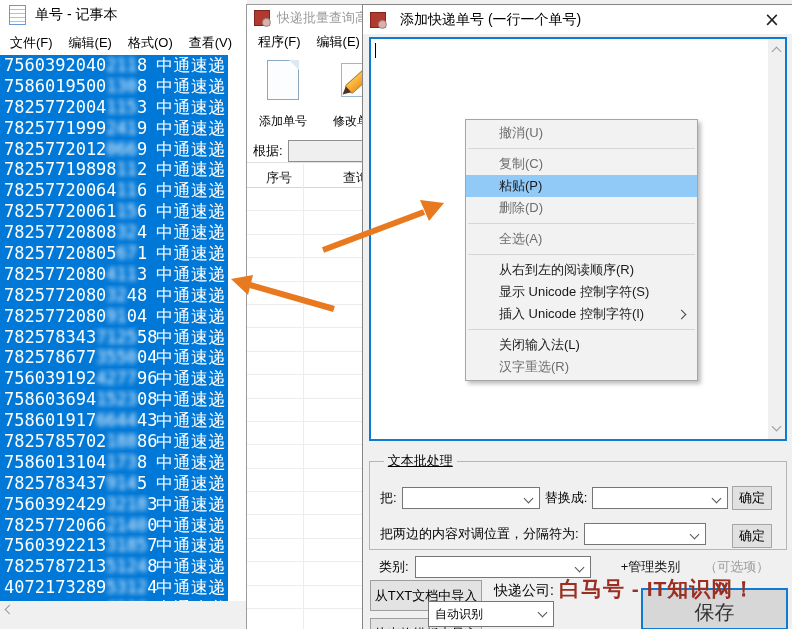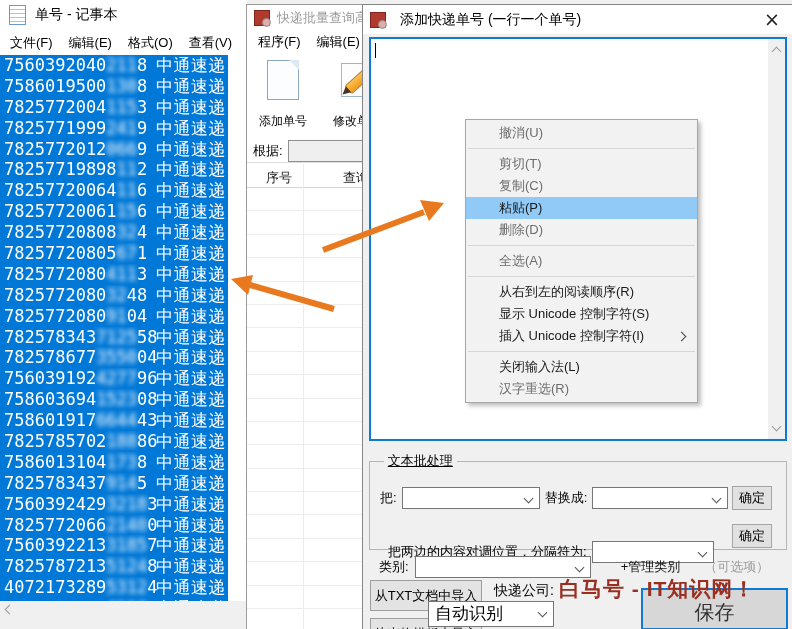--- a/index.html
+++ b/index.html
@@ -64,37 +64,37 @@
                 border:2px solid #0f7ad1;box-sizing:border-box;}
   .caret{position:absolute;left:4px;top:4px;width:1px;height:15px;background:#000;}
   .ta-scroll{position:absolute;right:0;top:0;bottom:0;width:17px;background:#f0f0f0;}
   .ta-up{position:absolute;left:5px;top:9px;transform:rotate(-135deg);}
   .ta-down{position:absolute;left:5px;bottom:9px;transform:rotate(45deg);}
 
   fieldset.batch{position:absolute;left:6px;top:447px;width:418px;height:98px;margin:0;
                  border:1px solid #b5b5b5;box-sizing:border-box;font-size:13px;}
   fieldset.batch legend{font-size:13px;padding:0 4px;margin-left:4px;text-decoration:underline;}
   .b-row1,.b-row2{position:absolute;left:10px;display:flex;align-items:center;gap:5px;}
-  .b-row1{top:17px;} .b-row2{top:71px;margin-left:8px;}
+  .b-row1{top:17px;} .b-row2{top:53px;}
   .combo{height:22px;background:#fff;border:1px solid #767676;position:relative;box-sizing:border-box;display:inline-block;}
   .combo .cv{position:absolute;right:7px;top:7px;border-color:#555;transform:rotate(45deg);}
   .okbtn{position:absolute;right:14px;width:40px;height:24px;background:#e1e1e1;border:1px solid #a5a5a5;
          font-size:13px;display:flex;align-items:center;justify-content:center;box-sizing:border-box;}
   .ok1{top:16px;} .ok2{top:54px;}
 
   .cat-row{position:absolute;left:16px;top:551px;font-size:13px;display:flex;align-items:center;width:400px;}
   .cat-combo{width:176px;margin-left:6px;}
   .manage{margin-left:30px;font-size:13px;color:#111;}
   .optional{margin-left:24px;color:#9b9b9b;}
 
   .imp-btn{position:absolute;left:7px;width:112px;height:31px;background:#e3e3e3;border:1px solid #9e9e9e;
            font-size:13px;display:flex;align-items:center;justify-content:center;box-sizing:border-box;}
   .imp1{top:575px;} .imp2{top:613px;}
   .express-label{position:absolute;left:131px;top:577px;font-size:14px;}
-  .auto-combo{position:absolute;left:65px;top:596px;width:126px;height:26px;font-size:17px;line-height:24px;padding-left:6px;box-sizing:border-box;}
+  .auto-combo{position:absolute;left:65px;top:596px;width:126px;height:26px;font-size:12px;line-height:24px;padding-left:6px;box-sizing:border-box;}
   .save-btn{position:absolute;left:278px;top:583px;width:147px;height:42px;background:#d7d7d7;
             border:2px solid #0f7ad1;font-size:20px;color:#333;display:flex;align-items:flex-start;
             justify-content:center;padding-top:9px;box-sizing:border-box;}
   .watermark{position:absolute;left:196px;top:570px;font-size:21px;font-weight:bold;color:#992e21;
              white-space:nowrap;z-index:50;letter-spacing:1px;}
 
   
   #ctxmenu{position:absolute;left:445px;top:119px;width:233px;background:#f2f2f2;border:1px solid #a6a6a6;
            box-shadow:3px 3px 4px rgba(0,0,0,.25);padding:2px 0;z-index:40;box-sizing:border-box;margin-left:20px;}
   .mi{height:22px;line-height:22px;padding-left:33px;font-size:13px;color:#191919;position:relative;white-space:nowrap;}
@@ -263,21 +263,20 @@
 
     <span class="express-label">快递公司:</span>
     <span class="combo auto-combo">自动识别<span class="cv"></span></span>
     <div class="save-btn">保存</div>
     <div class="watermark">白马号 - IT知识网！</div>
   </div>
 
   <div id="ctxmenu">
       <div class="mi disabled">撤消(U)</div>
       <div class="sep"></div>
-      <div class="mi disabled">剪切(T)</div>
       <div class="mi disabled">复制(C)</div>
       <div class="mi hl">粘贴(P)</div>
       <div class="mi disabled">删除(D)</div>
       <div class="sep"></div>
       <div class="mi disabled">全选(A)</div>
       <div class="sep"></div>
       <div class="mi">从右到左的阅读顺序(R)</div>
       <div class="mi">显示 Unicode 控制字符(S)</div>
       <div class="mi">插入 Unicode 控制字符(I)<span class="sub"></span></div>
       <div class="sep"></div>

